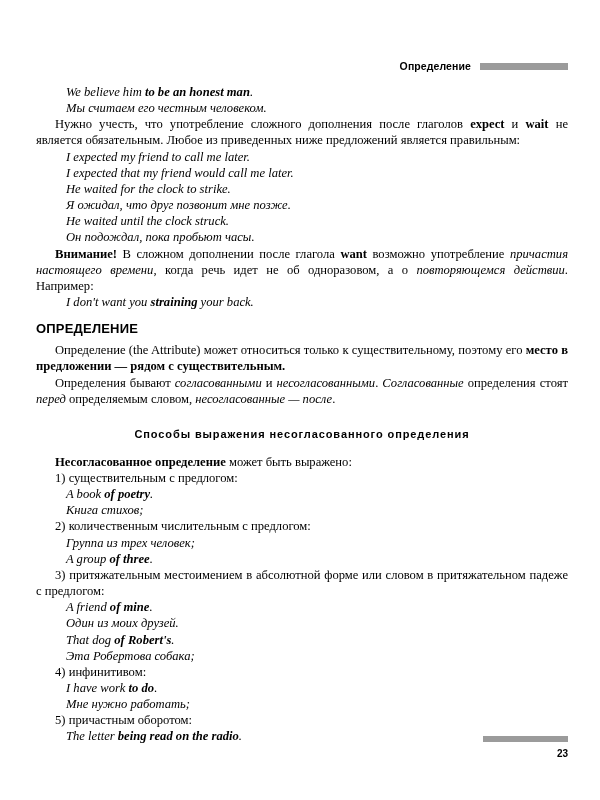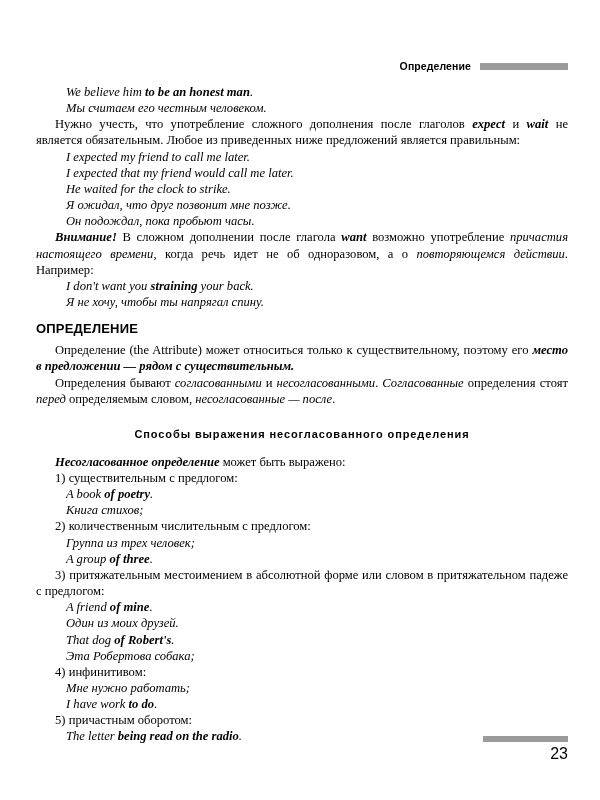--- a/index.html
+++ b/index.html
@@ -92,23 +92,23 @@
     margin-left: 19px;
     text-align: left;
   }
 
   
   .listline-wrap {
     text-indent: 19px;
     text-align: justify;
   }
 
-  b, strong { font-weight: bold; font-style: italic; }
+  b, strong { font-weight: bold; }
   i, em { font-style: italic; }
-  .bi { font-weight: bold; font-style: italic; }
+  .bi { font-weight: bold; }
 
   
   .section-heading {
     font-family: "Liberation Sans", "DejaVu Sans", sans-serif;
     font-weight: bold;
     font-size: 13px;
     letter-spacing: 0.2px;
     margin: 0;
     text-align: left;
   }
@@ -136,22 +136,22 @@
   }
   .foot-rule {
     width: 85px;
     height: 6px;
     background: #9b9b9b;
     margin-left: auto;
     margin-bottom: 4px;
   }
   .page-number {
     font-family: "Liberation Sans", "DejaVu Sans", sans-serif;
-    font-weight: normal;
-    font-size: 16px;
+    font-weight: bold;
+    font-size: 10px;
     line-height: 16px;
   }
 </style>
 </head>
 <body>
 
 <div class="page">
 
   <div class="running-head">
     <span class="running-head-title">Определение</span>
@@ -162,26 +162,26 @@
 
     <p class="example"><span>We believe him </span><b>to be an honest man</b><span>.</span></p>
     <p class="example">Мы считаем его честным человеком.</p>
 
     <p class="para"><span>Нужно учесть, что употребление сложного дополнения после глаголов </span><b>expect</b><span> и </span><b>wait</b><span> не является обязательным. Любое из приведенных ниже предложений явля­ется правильным:</span></p>
 
     <p class="example">I expected my friend to call me later.</p>
     <p class="example">I expected that my friend would call me later.</p>
     <p class="example">He waited for the clock to strike.</p>
     <p class="example">Я ожидал, что друг позвонит мне позже.</p>
+    <p class="example">He waited until the clock struck.</p>
     <p class="example">Он подождал, пока пробьют часы.</p>
 
     <p class="para"><b>Внимание!</b><span> В сложном дополнении после глагола </span><b>want</b><span> возможно употребление </span><i>причастия настоящего времени</i><span>, когда речь идет не об одноразовом, а о </span><i>повторяю­щемся действии</i><span>. Например:</span></p>
 
     <p class="example"><span>I don't want you </span><b>straining</b><span> your back.</span></p>
-    <p class="example">Я не хочу, чтобы ты напрягал спину.</p>
 
     <div class="gap-md"></div>
 
     <h2 class="section-heading">ОПРЕДЕЛЕНИЕ</h2>
 
     <div class="gap-sm"></div>
 
     <p class="para"><span>Определение (the Attribute) может относиться только к существительному, по­этому его </span><b>место в предложении — рядом с существительным.</b></p>
 
     <p class="para"><span>Определения бывают </span><i>согласованными</i><span> и </span><i>несогласованными</i><span>. </span><i>Согласованные</i><span> опре­деления стоят </span><i>перед</i><span> определяемым словом, </span><i>несогласованные — после</i><span>.</span></p>
@@ -202,22 +202,22 @@
     <p class="example">Группа из трех человек;</p>
     <p class="example"><span>A group </span><b>of three</b><span>.</span></p>
 
     <p class="listline-wrap">3) притяжательным местоимением в абсолютной форме или словом в притяжа­тельном падеже с предлогом:</p>
     <p class="example"><span>A friend </span><b>of mine</b><span>.</span></p>
     <p class="example">Один из моих друзей.</p>
     <p class="example"><span>That dog </span><b>of Robert's</b><span>.</span></p>
     <p class="example">Эта Робертова собака;</p>
 
     <p class="listline">4) инфинитивом:</p>
+    <p class="example"><span>I have work </span><b>to do</b><span>.</span></p>
     <p class="example">Мне нужно работать;</p>
-    <p class="example"><span>I have work </span><b>to do</b><span>.</span></p>
 
     <p class="listline">5) причастным оборотом:</p>
     <p class="example"><span>The letter </span><b>being read on the radio</b><span>.</span></p>
 
   </div>
 
   <div class="footer">
     <div class="foot-rule"></div>
     <div class="page-number">23</div>
   </div>

